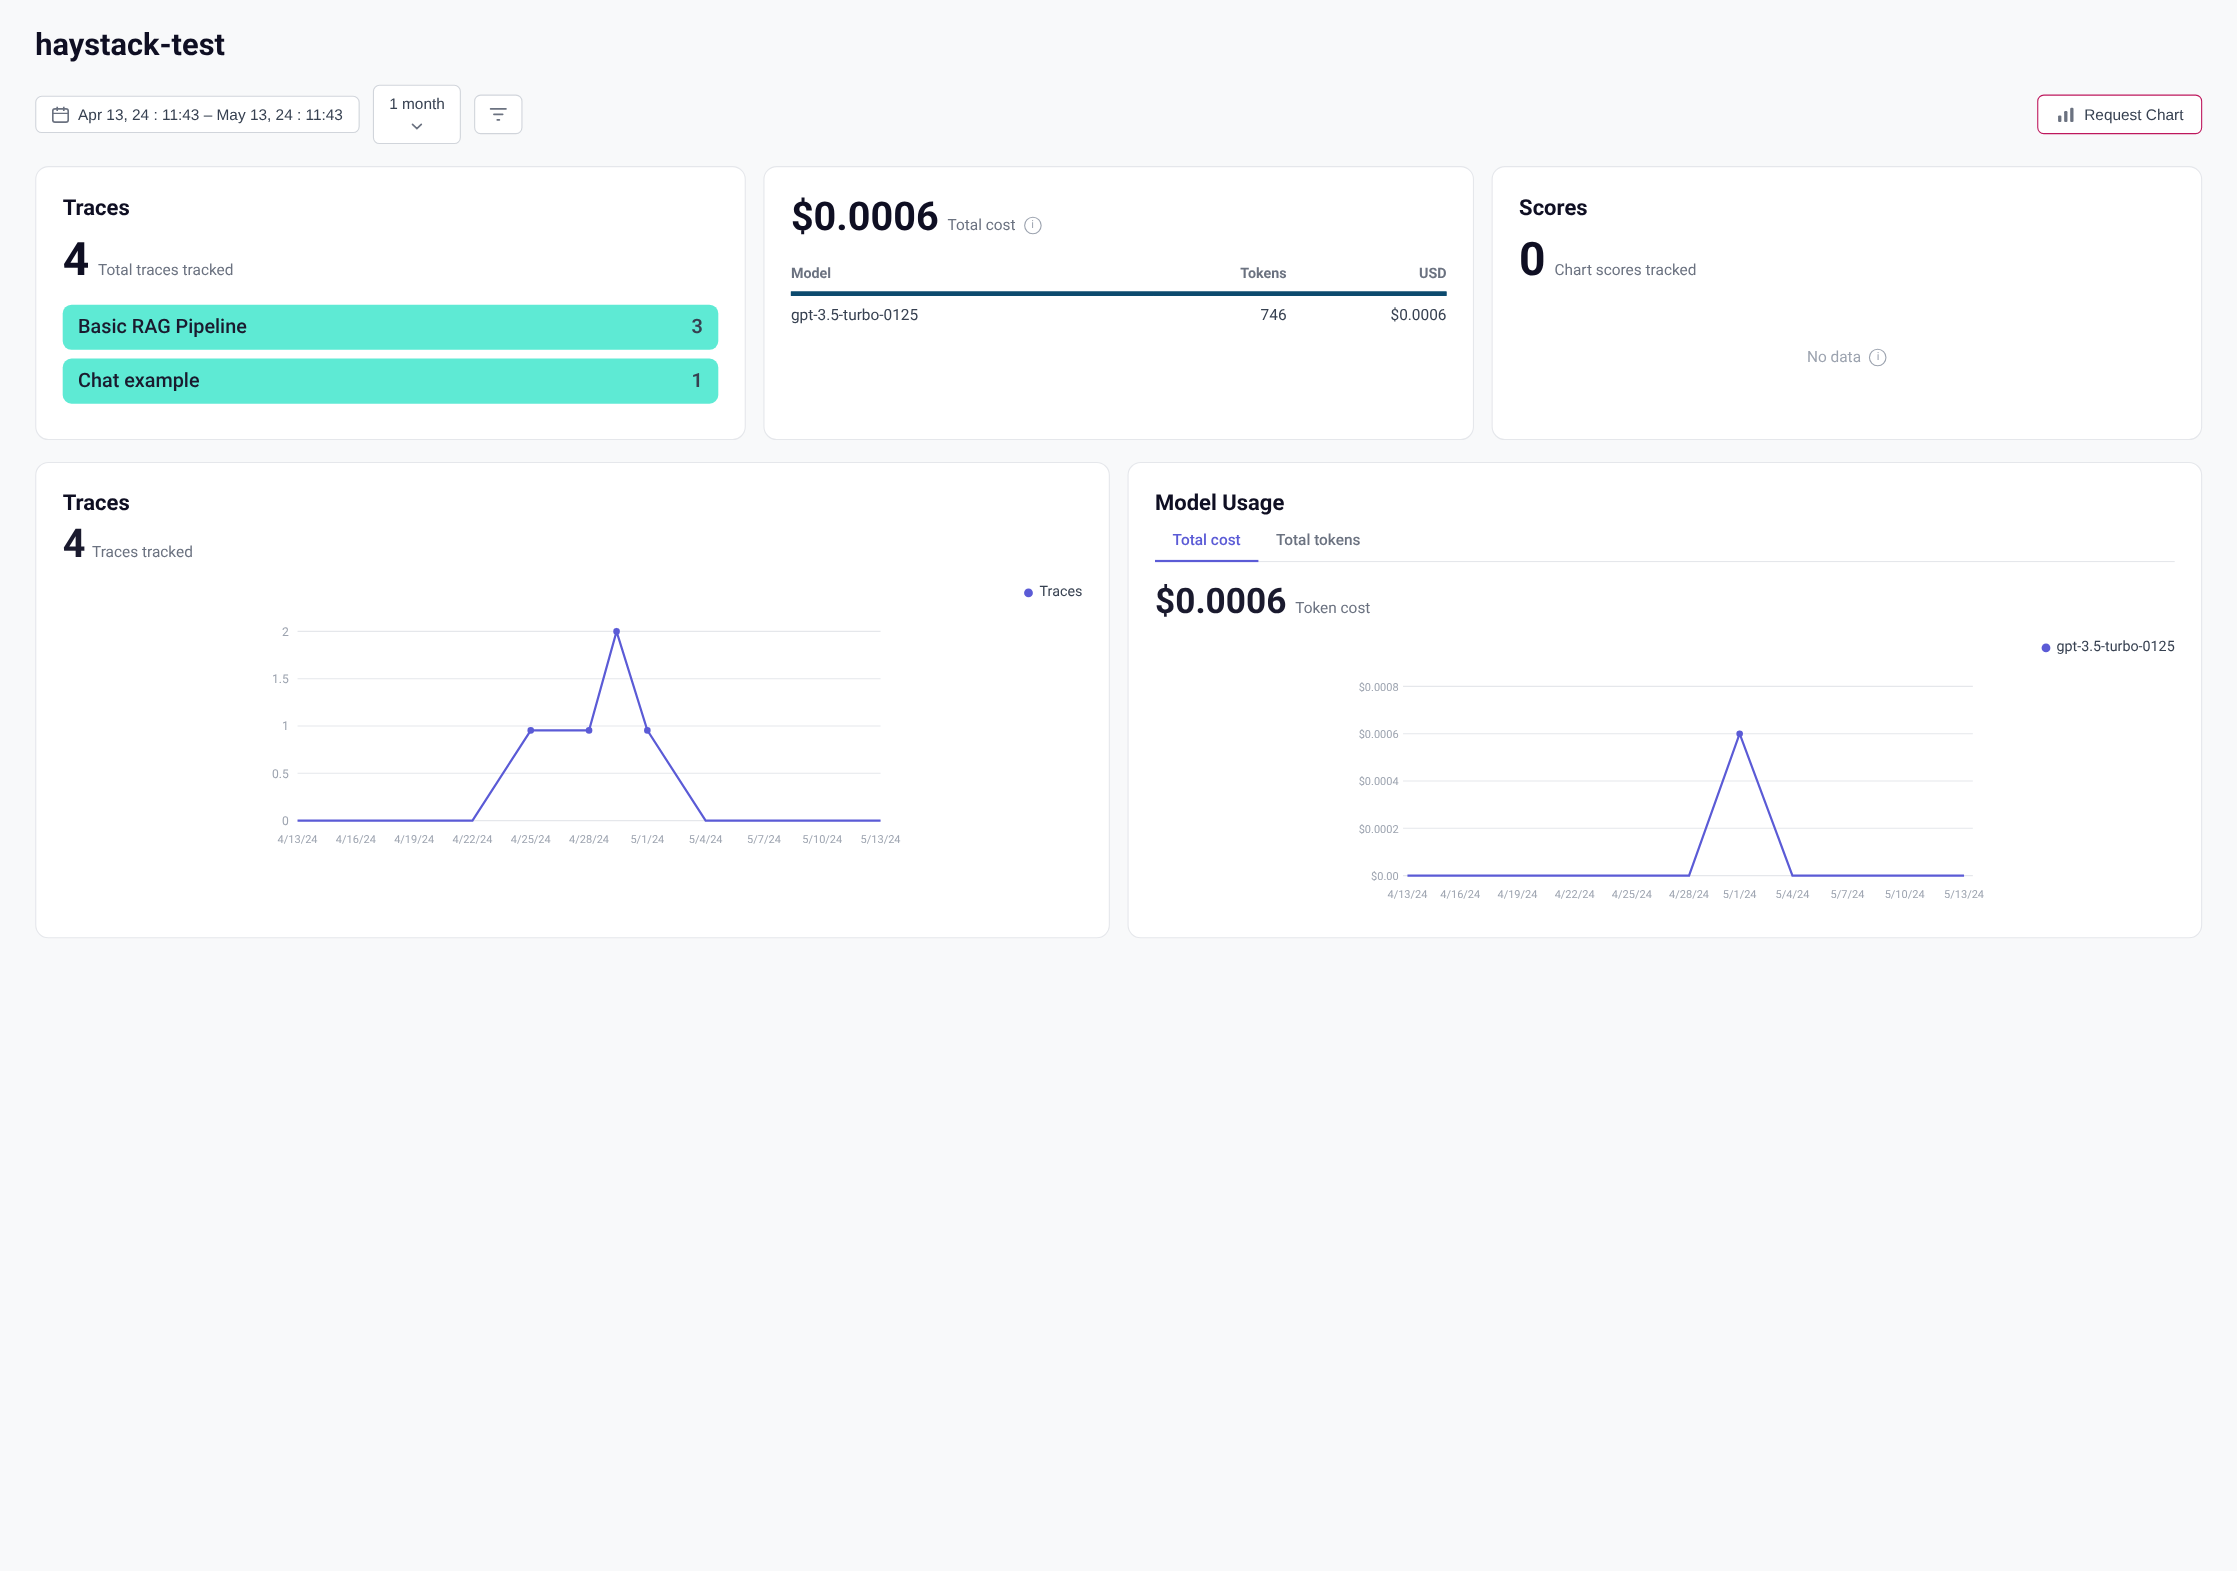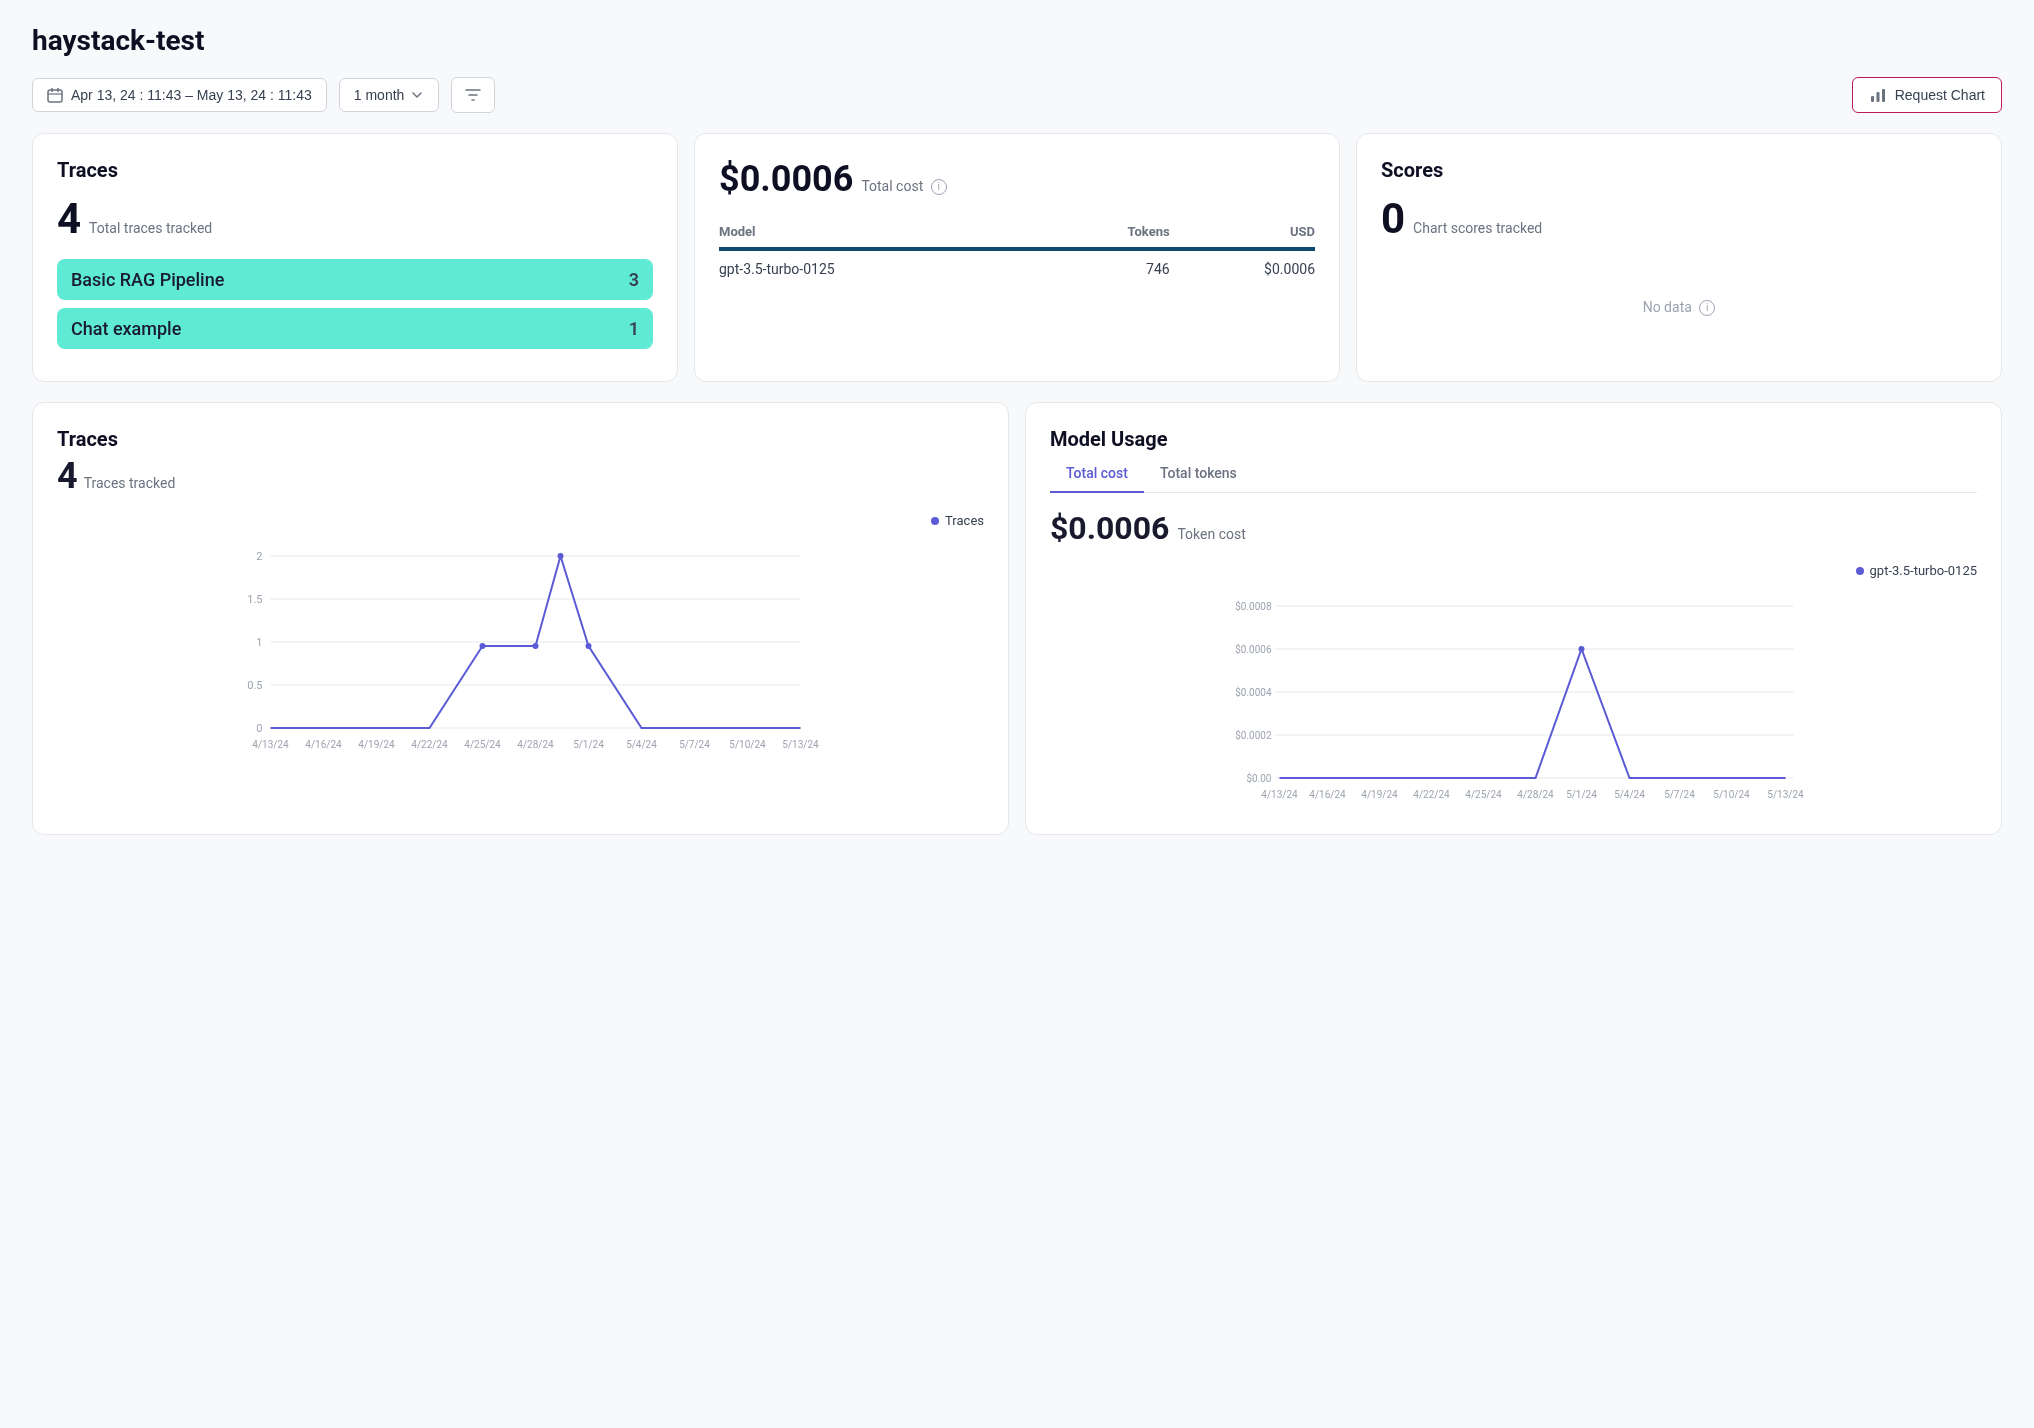--- a/index.html
+++ b/index.html
@@ -38,20 +38,21 @@
       display: flex;
       align-items: center;
       gap: 6px;
       border: 1px solid #d1d5db;
       border-radius: 6px;
       padding: 8px 14px;
       background: white;
       font-size: 14px;
       cursor: pointer;
       color: #374151;
+      flex-direction: column;
     }
     .filter-btn {
       border: 1px solid #d1d5db;
       border-radius: 6px;
       padding: 8px 12px;
       background: white;
       cursor: pointer;
       display: flex;
       align-items: center;
     }

